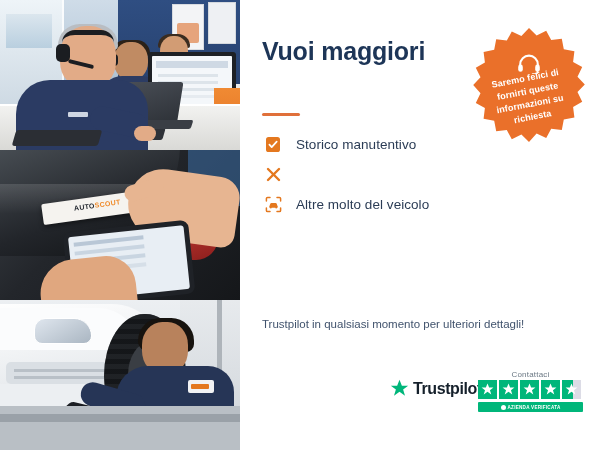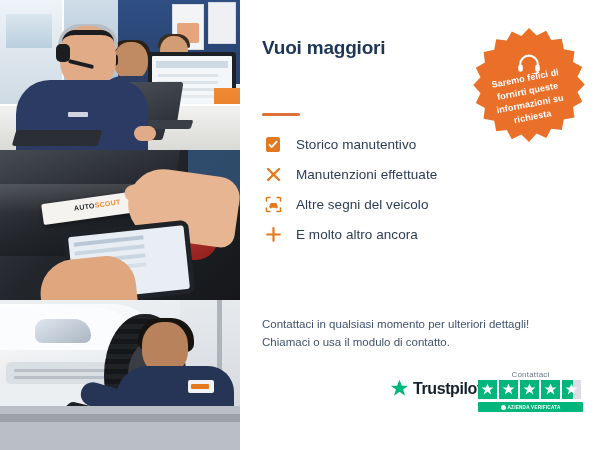--- a/index.html
+++ b/index.html
@@ -107,21 +107,21 @@
   .p3 .mech .glove{position:absolute;left:-52px;top:82px;width:34px;height:22px;background:#1b1e23;border-radius:9px;transform:rotate(14deg);}
   .p3 .mech .badge{position:absolute;left:72px;top:58px;width:26px;height:13px;background:#f1f2f4;border-radius:2px;}
   .p3 .mech .badge:after{content:"";position:absolute;left:3px;top:4px;width:18px;height:5px;background:#e4781f;border-radius:1px;}
   .p3 .shelf{position:absolute;right:0;top:0;width:60px;height:150px;background:linear-gradient(180deg,#e6e9ec,#cdd2d7);opacity:.8;}
   .p3 .pipe{position:absolute;right:18px;top:0;width:5px;height:150px;background:#aeb4ba;}
 
   
   .panel{flex:1;position:relative;background:#ffffff;padding:0;}
 
   .heading{position:absolute;left:22px;top:36px;width:210px;
-    font-size:19px;line-height:1.22;font-weight:bold;color:#1d3557;letter-spacing:-.2px;}
+    font-size:25px;line-height:1.22;font-weight:bold;color:#1d3557;letter-spacing:-.2px;}
   .rule{position:absolute;left:22px;top:113px;width:38px;height:3px;background:#e0703a;border-radius:2px;}
 
   
   .badge{position:absolute;left:230px;top:26px;width:118px;height:118px;}
   .badge svg{position:absolute;left:0;top:0;}
   .badge .headset{position:absolute;left:47px;top:28px;width:24px;height:20px;}
   .badge .btext{position:absolute;left:14px;top:46px;width:90px;
     transform:rotate(-11deg);text-align:center;color:#fff;font-weight:bold;
     font-size:9px;line-height:1.45;letter-spacing:.1px;}
 
@@ -272,59 +272,46 @@
       <div class="li">
         <span class="ic">
           <svg width="17" height="17" viewBox="0 0 17 17">
             <g stroke="#e4781f" stroke-width="2.4" stroke-linecap="round">
               <path d="M3 3l11 11"></path>
                 <path d="M14 3L3 14"></path>
             </g>
             <circle cx="8.5" cy="8.5" r="1.6" fill="#e4781f"></circle>
           </svg>
         </span>
-        <span class="tx">Manutenzioni effettuate</span>
       </div>
 
 
       <div class="li">
         <span class="ic">
           <svg width="17" height="17" viewBox="0 0 17 17">
             <g fill="none" stroke="#e4781f" stroke-width="1.5" stroke-linecap="round">
               <path d="M1.4 5V2.6c0-.7.5-1.2 1.2-1.2H5"></path>
               <path d="M12 1.4h2.4c.7 0 1.2.5 1.2 1.2V5"></path>
               <path d="M15.6 12v2.4c0 .7-.5 1.2-1.2 1.2H12"></path>
               <path d="M5 15.6H2.6c-.7 0-1.2-.5-1.2-1.2V12"></path>
             </g>
             <path d="M4.4 10.2l.9-2.4c.2-.5.6-.8 1.1-.8h4.2c.5 0 .9.3 1.1.8l.9 2.4v1.6H4.4z" fill="#e4781f"></path>
             <circle cx="5.8" cy="11.6" r=".9" fill="#e4781f"></circle>
             <circle cx="11.2" cy="11.6" r=".9" fill="#e4781f"></circle>
           </svg>
         </span>
-        <span class="tx">Altre segni del veicolo</span>
-      </div>
-
-      <div class="li">
-        <span class="ic">
-          <svg width="17" height="17" viewBox="0 0 17 17">
-            <g stroke="#e4781f" stroke-width="2.2" stroke-linecap="round">
-              <path d="M8.5 2.2v12.6"></path>
-                <path d="M2.2 8.5h12.6"></path>
-            </g>
-          </svg>
-        </span>
-        <span class="tx">E molto altro ancora</span>
-      </div>
+        <span class="tx">Altre molto del veicolo</span>
+      </div>
+
 
     </div>
 
 
     <div class="sub">
-      <div>Contattaci in qualsiasi momento per ulteriori dettagli!</div>
-      <div>Chiamaci o usa il modulo di contatto.</div>
+      <div>Trustpilot in qualsiasi momento per ulteriori dettagli!</div>
     </div>
 
     <div class="tp">
       <div class="logo">
         <svg width="19" height="19" viewBox="0 0 20 20">
           <path fill="#00b67a" d="M10 .9l2.5 6.2h6.6l-5.3 4 2 6.4-5.8-4-5.8 4 2-6.4-5.3-4h6.6z"></path>
         </svg>
         <span class="wm">Trustpilot</span>
       </div>
       <div class="exc">Contattaci</div>

